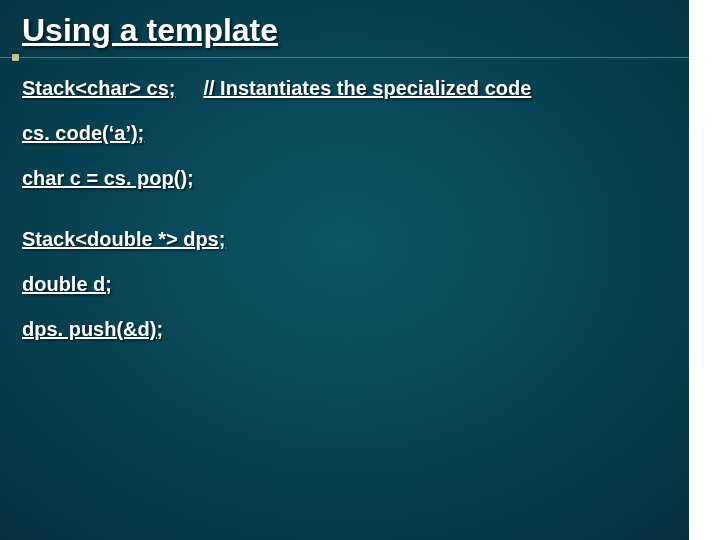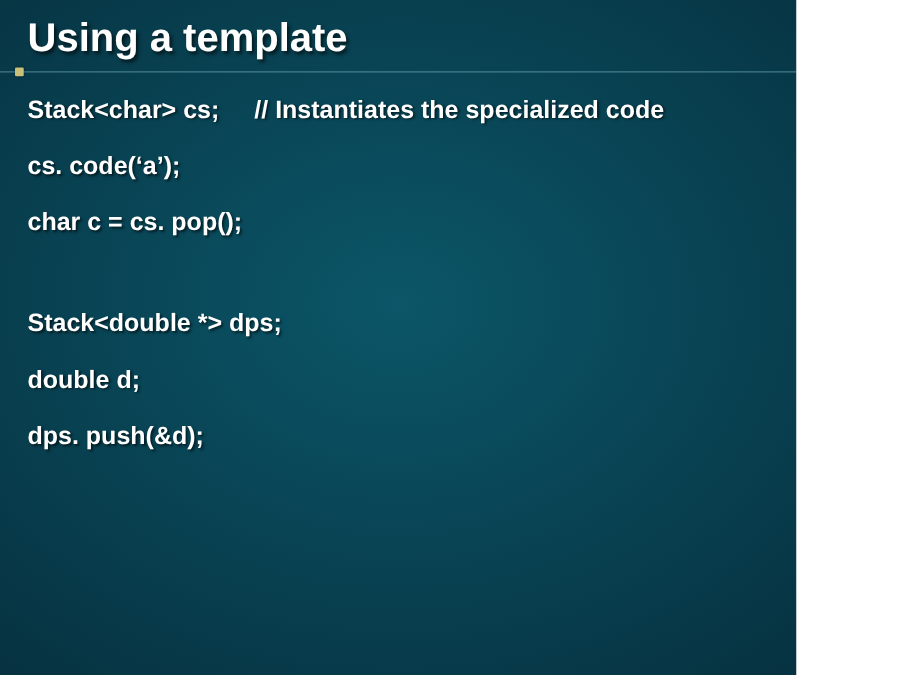--- a/index.html
+++ b/index.html
@@ -4,26 +4,27 @@
 <style>
   html, body {
     margin: 0;
     padding: 0;
     width: 720px;
     height: 540px;
     overflow: hidden;
     font-family: Arial, Helvetica, sans-serif;
   }
   .slide {
-    width: 637px;
+    width: 689px;
     height: 540px;
     background: radial-gradient(ellipse 900px 700px at 50% 45%, #0b5668 0%, #083f4f 35%, #052b39 65%, #021a24 100%);
     position: relative;
     color: #ffffff;
     box-sizing: border-box;
+    text-decoration: underline;
   }
   .title {
     font-size: 32px;
     font-weight: bold;
     padding: 12px 0 8px 22px;
     text-shadow: 2px 2px 3px rgba(0,0,0,0.6);
   }
   .hr-wrap {
     position: relative;
     height: 2px;
@@ -52,21 +53,21 @@
     padding: 0 22px;
   }
   .line {
     font-size: 20px;
     font-weight: bold;
     margin-bottom: 22px;
     text-shadow: 1.5px 1.5px 2px rgba(0,0,0,0.6);
     white-space: nowrap;
   }
   .line.gap {
-    margin-top: 58px;
+    margin-top: 38px;
   }
   .comment {
     padding-left: 28px;
   }
   .footer {
     position: absolute;
     bottom: 28px;
     left: 60px;
     font-size: 13.5px;
     color: #e8e8e8;

